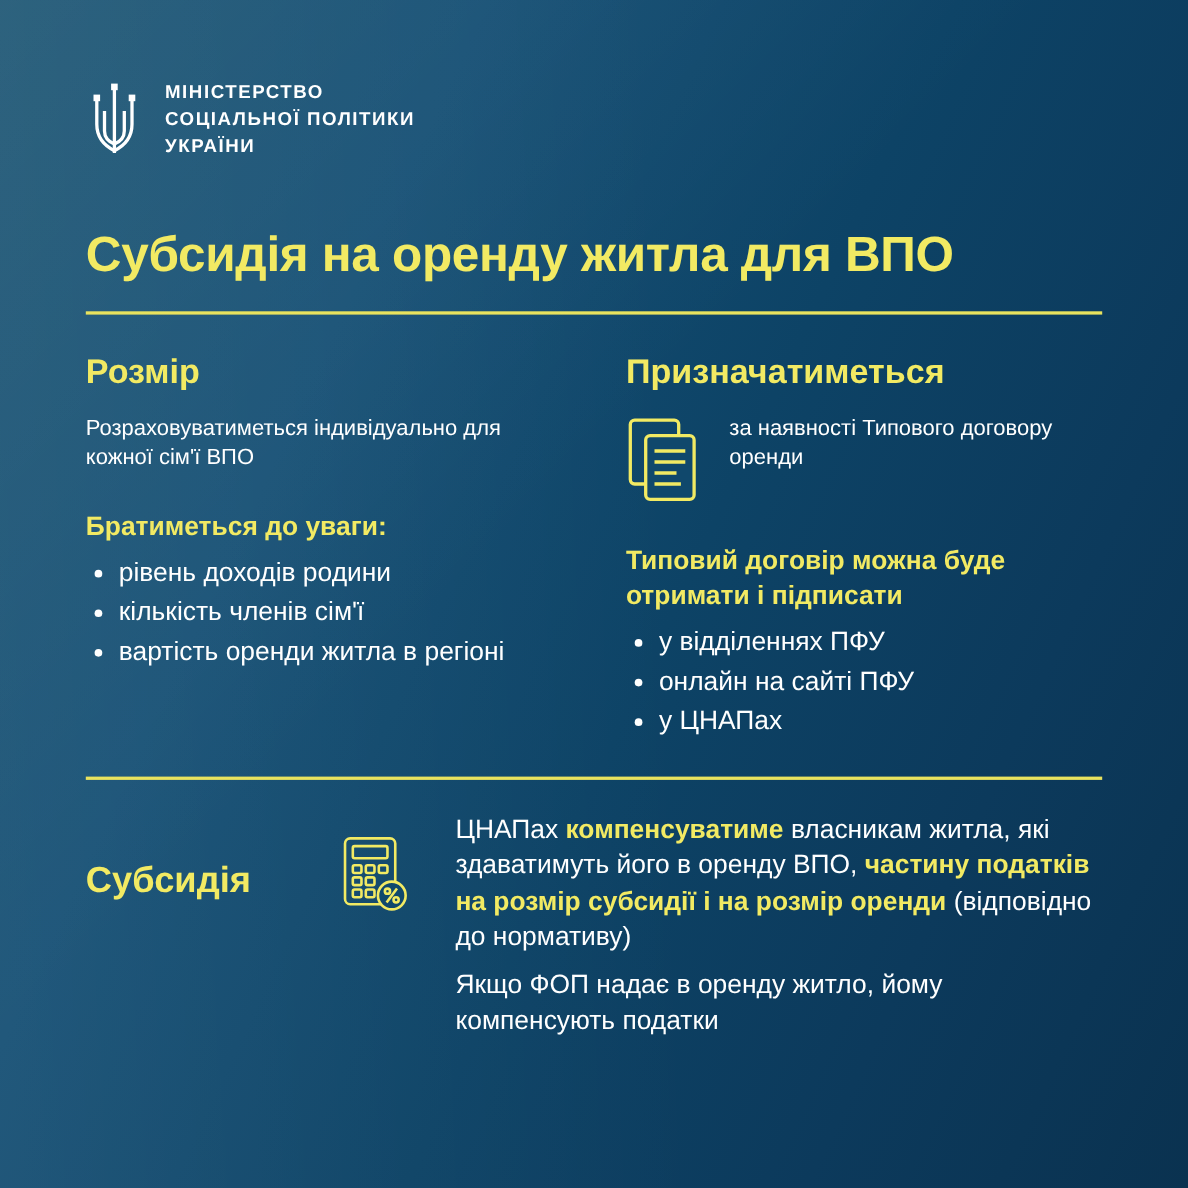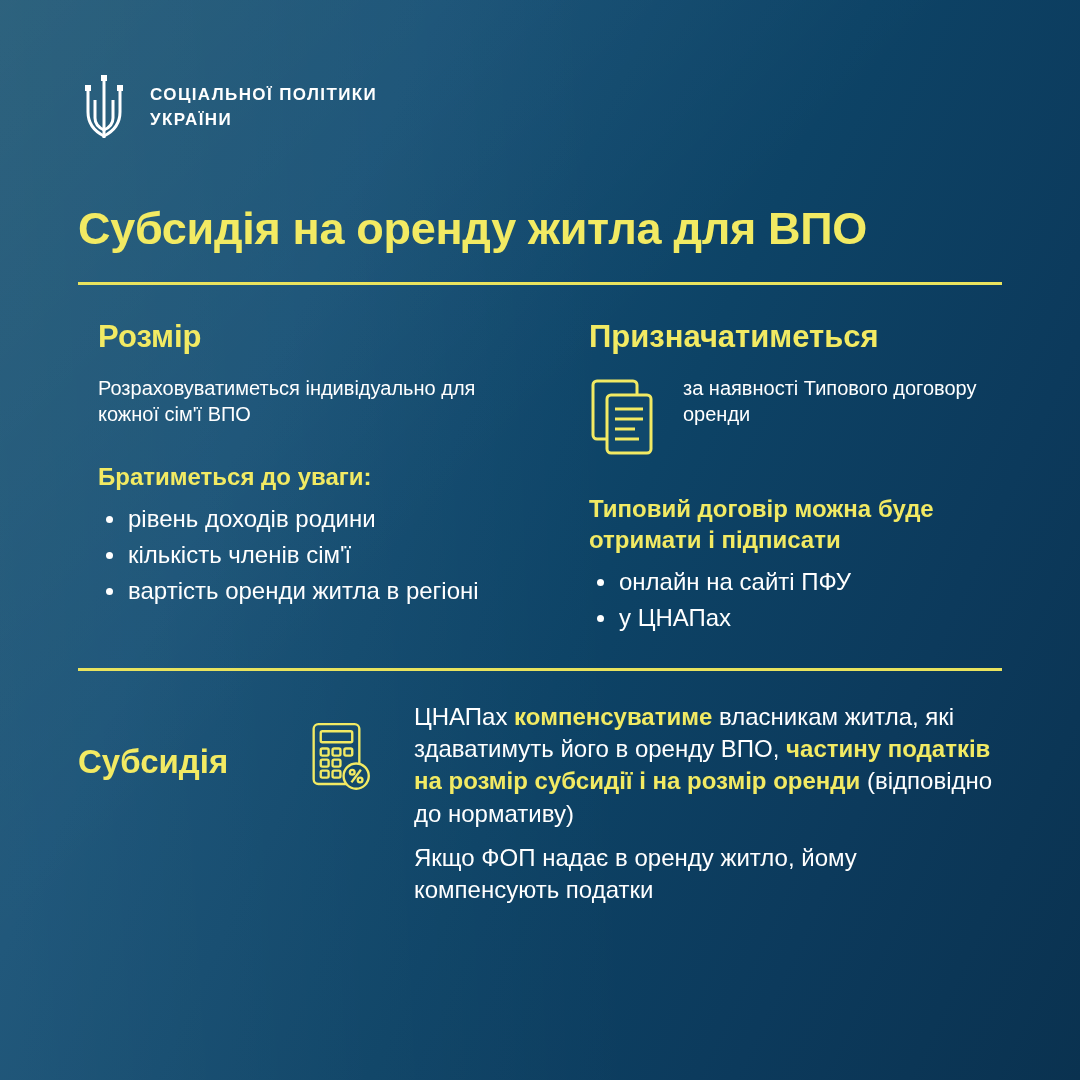--- a/index.html
+++ b/index.html
@@ -81,21 +81,21 @@
     background: #e9e35e;
     margin: 28px 0 34px 0;
   }
   .divider.thin { margin: 30px 0 30px 0; }
 
   
   .cols {
     display: flex;
     gap: 58px;
   }
-  .col { width: 462px; margin-left: 20px; }
+  .col { width: 462px; }
   .col.right { width: 462px; }
 
   .col-head {
     color: #f2ea63;
     font-size: 31px;
     font-weight: bold;
     margin-bottom: 20px;
   }
 
   .body-text {
@@ -184,20 +184,21 @@
           <path d="M10 16 V40 Q10 56 26 64"></path>
           <path d="M42 16 V40 Q42 56 26 64"></path>
           <path d="M17 28 V46 Q17 54 26 58"></path>
           <path d="M35 28 V46 Q35 54 26 58"></path>
         </g>
         <rect x="23" y="3" width="6" height="6" fill="#ffffff"></rect>
         <rect x="7" y="13" width="6" height="6" fill="#ffffff"></rect>
         <rect x="39" y="13" width="6" height="6" fill="#ffffff"></rect>
       </svg>
       <div class="logo-text">
+        <div>Міністерство</div>
         <div>соціальної політики</div>
         <div>України</div>
       </div>
     </div>
 
     <h1 class="title">Субсидія на оренду житла для ВПО</h1>
 
     <div class="divider"></div>
 
     <div class="cols">
@@ -223,20 +224,21 @@
               <rect x="4" y="4" width="44" height="58" rx="4"></rect>
               <rect x="18" y="18" width="44" height="58" rx="4" fill="#10486c"></rect>
               <path d="M26 32 H54 M26 42 H54 M26 52 H46 M26 62 H50"></path>
             </g>
           </svg>
           <div class="body-text">за наявності Типового договору оренди</div>
         </div>
 
         <div class="bold-yellow gap-lg">Типовий договір можна буде отримати і підписати</div>
         <ul class="bullets">
+          <li>у відділеннях ПФУ</li>
           <li>онлайн на сайті ПФУ</li>
           <li>у ЦНАПах</li>
         </ul>
       </div>
     </div>
 
     <div class="divider thin"></div>
 
     <div class="important">
       <div class="imp-label">Субсидія</div>

